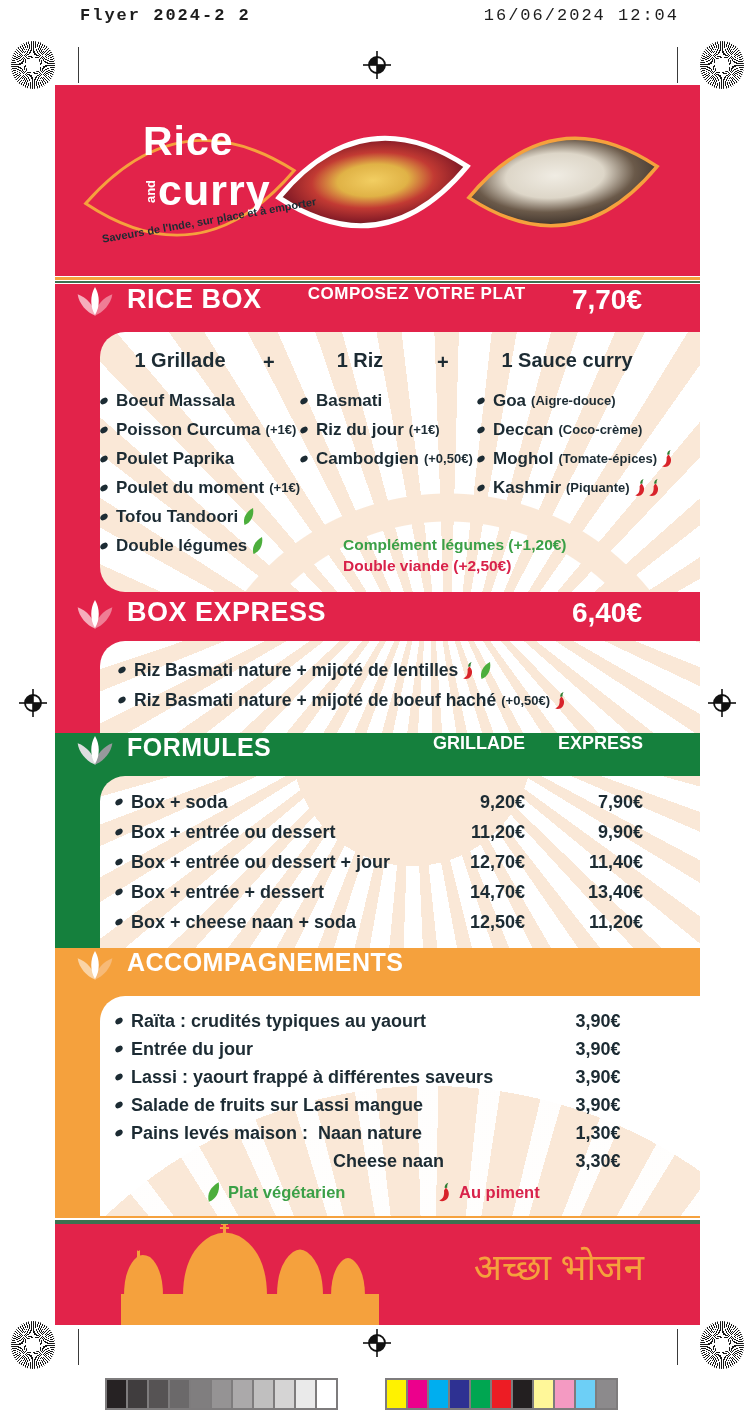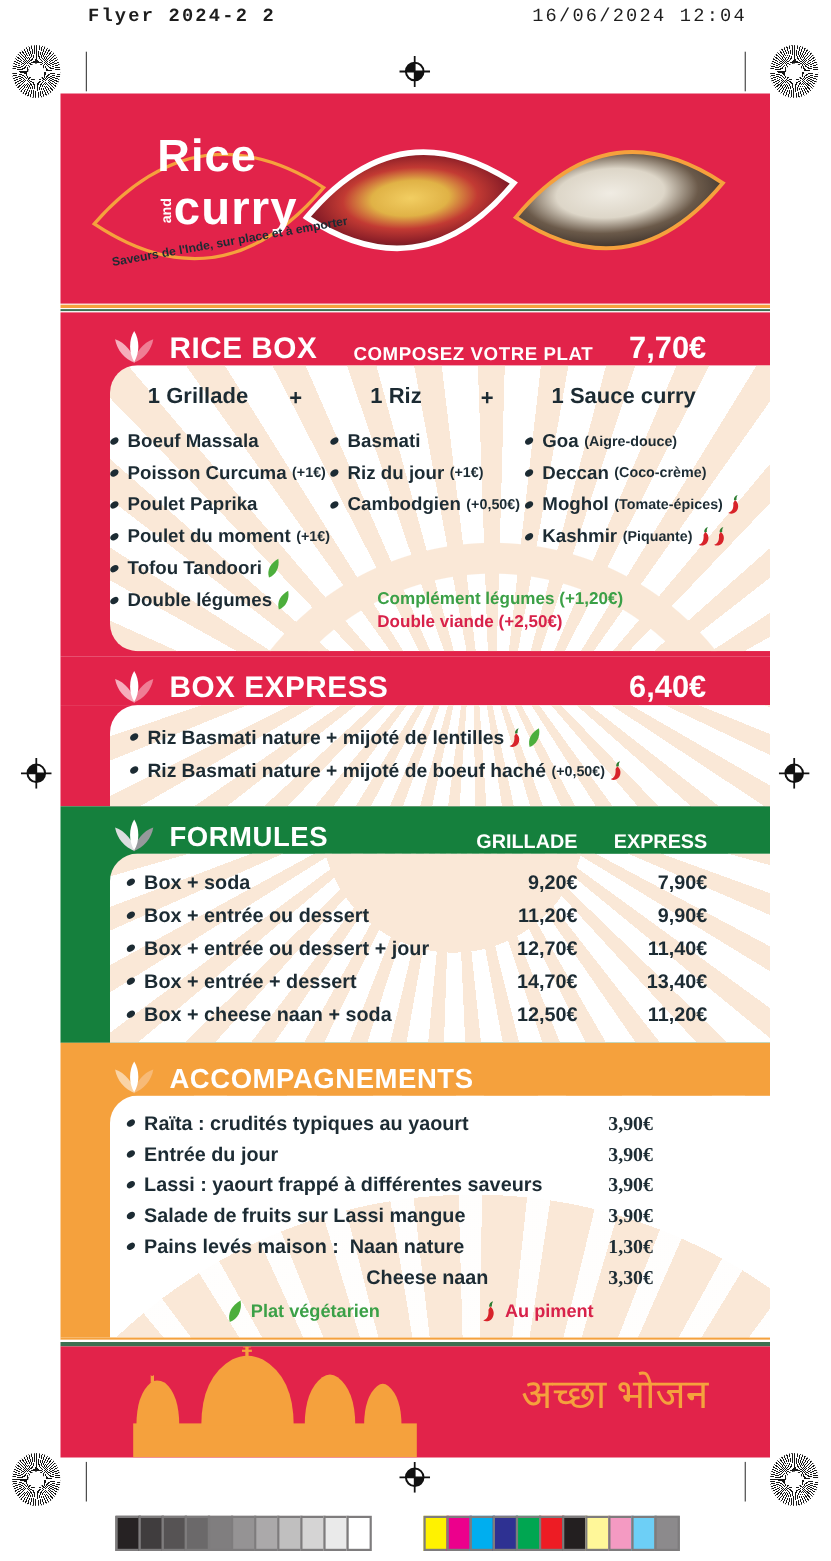--- a/index.html
+++ b/index.html
@@ -32,21 +32,21 @@
                 color:#1C2B33; transform:rotate(-10deg); transform-origin:left top; }
 
   .stripes { width:645px; }
   .stripes .s1 { height:1px; background:#fff; }
   .stripes .s2 { height:3px; background:#F5A13D; }
   .stripes .s3 { height:1px; background:#fff; }
   .stripes .s4 { height:2px; background:#3C7050; }
   .stripes .s5 { height:1px; background:#fff; }
 
   
-  .band { display:flex; align-items:flex-end; padding-left:48px; color:#fff; }
+  .band { display:flex; align-items:flex-start; padding-left:21px; color:#fff; }
   .band .title { font-size:27px; font-weight:bold; letter-spacing:.5px; margin-left:13px; }
   .band .price { font-size:28px; font-weight:bold; margin-left:auto; padding-right:58px; }
 
   
   .ricebox { width:645px; height:313px; background:#E2234A; }
   .ricebox .band { height:48px; }
   .ricebox .subtitle { font-size:17px; font-weight:bold; letter-spacing:.5px; margin-left:auto; }
   .ricebox .band .price { margin-left:auto; }
   .panel { position:relative; margin-left:45px; width:600px; background:#fff; overflow:hidden; }
   .panel-rays-up   { background-color:#fff;
@@ -97,21 +97,21 @@
   
   .accomp { width:645px; height:268px; background:#F5A13D; }
   .accomp .band { height:48px; }
   .accomp .band .title { font-size:25px; }
   .accomp .panel { height:220px; border-radius:25px 0 0 0; padding-top:11px; }
   .arow { display:flex; align-items:center; height:28px; padding:0 57px 0 15px; font-size:18px; font-weight:bold; }
   .arow .lbl { display:flex; align-items:center; white-space:nowrap; }
   .arow .lblw { width:203px; }
   .arow .sub { flex:1; }
   .arow .spacer { width:218px; }
-  .arow .pr { width:90px; text-align:left; margin-left:auto;font-family:Liberation Serif, serif; }
+  .arow .pr { width:90px; text-align:center; margin-left:auto; }
   .legend { position:relative; height:34px; margin-top:6px; }
   .leg { position:absolute; display:flex; align-items:center; font-size:16.5px; font-weight:bold; }
   .leg-veg { left:106px; color:#3BA047; }
   .leg-chili { left:338px; color:#D8224A; }
   .leg svg { margin-right:7px; }
 
   
   .sep2 .a { height:2px; background:#F5A13D; }
   .sep2 .b { height:2px; background:#fff; }
   .sep2 .c { height:4px; background:#3C7050; }

